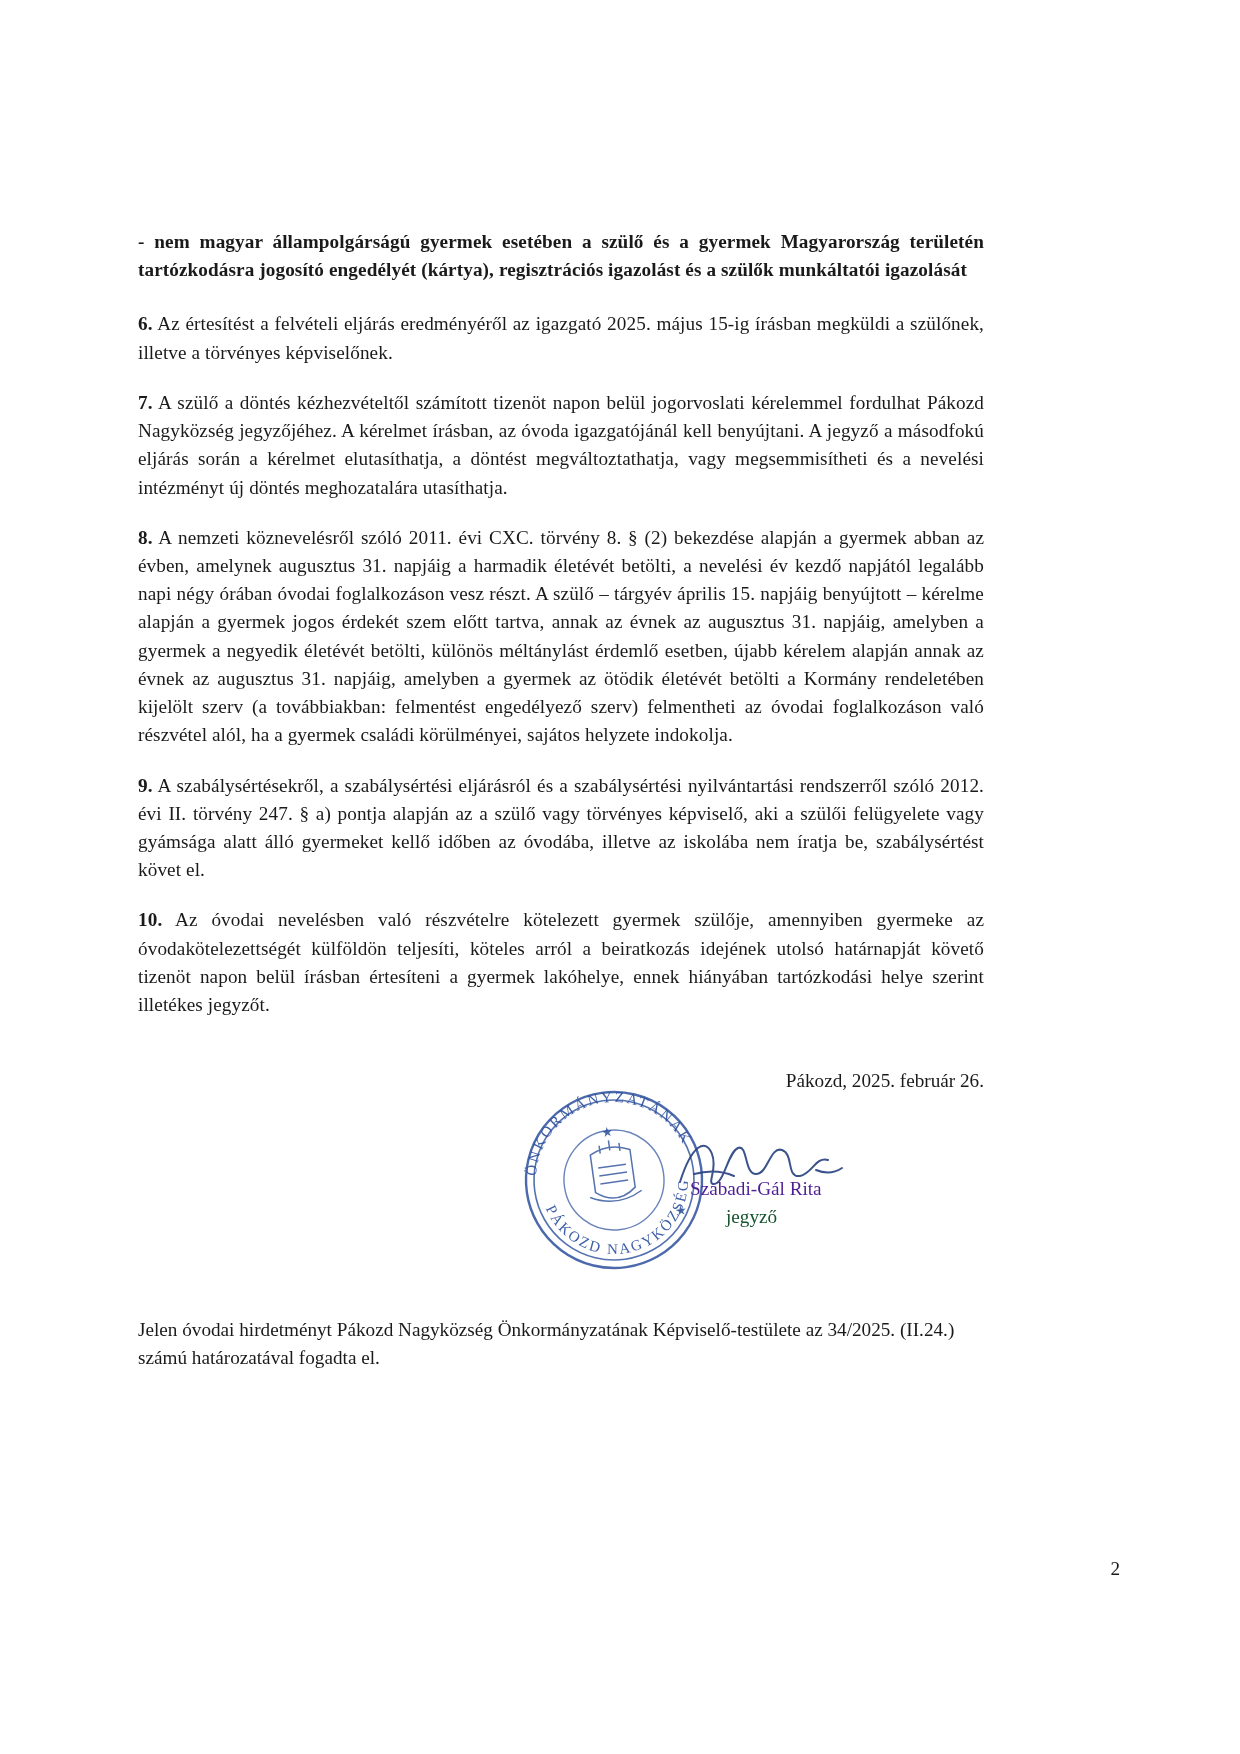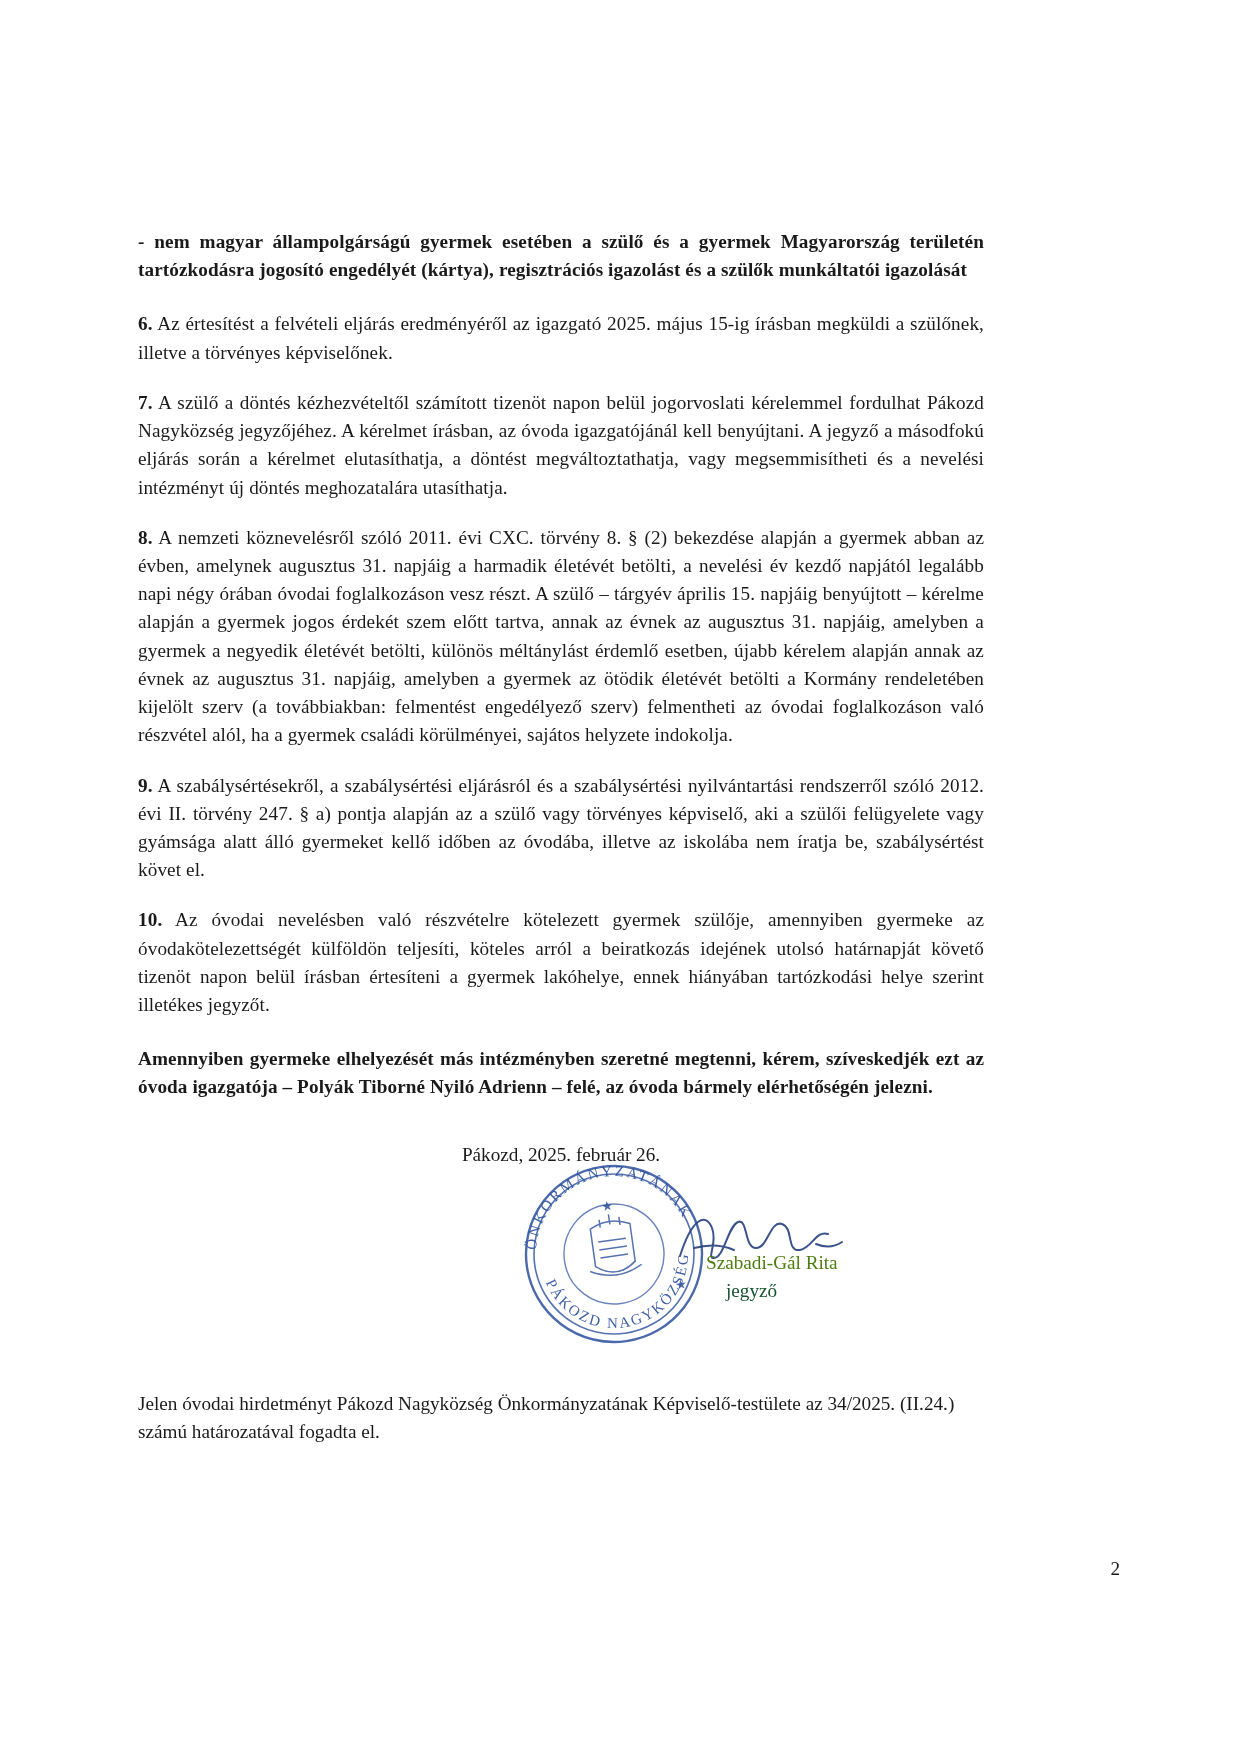--- a/index.html
+++ b/index.html
@@ -32,44 +32,44 @@
   }
   .bold { font-weight: bold; }
   .gap-sm { height: 4px; }
   .gap-md { height: 22px; }
   .gap-lg { height: 26px; }
   .num { font-weight: bold; }
   .closing {
     font-weight: bold;
   }
   .place {
-    margin-top: 42px;
+    margin-top: 25px;
     font-size: 19.2px;
-    text-align: center;
+    text-align: right;
   }
 
   
   .sig-area {
     position: relative;
     height: 200px;
     margin-top: 4px;
   }
   .stamp {
     position: absolute;
     left: 370px;
     top: -22px;
     width: 212px;
     height: 212px;
   }
   .sig-name {
     position: absolute;
-    left: 568px;
+    left: 552px;
     top: 82px;
     font-size: 19.2px;
-    color: #4d7c0f;
+    color: #4c1d95;
     white-space: nowrap;
   }
   .sig-role {
     position: absolute;
     left: 588px;
     top: 110px;
     font-size: 19.2px;
     color: #14532d;
     white-space: nowrap;
   }
@@ -112,21 +112,20 @@
     <div class="gap-md"></div>
     <p><span class="num">8.</span><span> A nemzeti köznevelésről szóló 2011. évi CXC. törvény 8. § (2) bekezdése alapján a gyermek abban az évben, amelynek augusztus 31. napjáig a harmadik életévét betölti, a nevelési év kezdő napjától legalább napi négy órában óvodai foglalkozáson vesz részt. A szülő – tárgyév április 15. napjáig benyújtott – kérelme alapján a gyermek jogos érdekét szem előtt tartva, annak az évnek az augusztus 31. napjáig, amelyben a gyermek a negyedik életévét betölti, különös méltánylást érdemlő esetben, újabb kérelem alapján annak az évnek az augusztus 31. napjáig, amelyben a gyermek az ötödik életévét betölti a Kormány rendeletében kijelölt szerv (a továbbiakban: felmentést engedélyező szerv) felmentheti az óvodai foglalkozáson való részvétel alól, ha a gyermek családi körülményei, sajátos helyzete indokolja.</span></p>
 
     <div class="gap-md"></div>
     <p><span class="num">9.</span><span> A szabálysértésekről, a szabálysértési eljárásról és a szabálysértési nyilvántartási rendszerről szóló 2012. évi II. törvény 247. § a) pontja alapján az a szülő vagy törvényes képviselő, aki a szülői felügyelete vagy gyámsága alatt álló gyermeket kellő időben az óvodába, illetve az iskolába nem íratja be, szabálysértést követ el.</span></p>
 
     <div class="gap-md"></div>
     <p><span class="num">10.</span><span> Az óvodai nevelésben való részvételre kötelezett gyermek szülője, amennyiben gyermeke az óvodakötelezettségét külföldön teljesíti, köteles arról a beiratkozás idejének utolsó határnapját követő tizenöt napon belül írásban értesíteni a gyermek lakóhelye, ennek hiányában tartózkodási helye szerint illetékes jegyzőt.</span></p>
 
     <div class="gap-lg"></div>
-    <p class="closing">Amennyiben gyermeke elhelyezését más intézményben szeretné megtenni, kérem, szíveskedjék ezt az óvoda igazgatója – Polyák Tiborné Nyiló Adrienn – felé, az óvoda bármely elérhetőségén jelezni.</p>
 
     <div class="place">Pákozd, 2025. február 26.</div>
 
     <div class="sig-area">
 
       <svg class="stamp" viewBox="0 0 212 212">
         <defs>
           <path id="arcTop" d="M 28,106 A 78,78 0 0 1 184,106"></path>
           <path id="arcBottom" d="M 32,106 A 74,74 0 0 0 180,106"></path>
         </defs>

